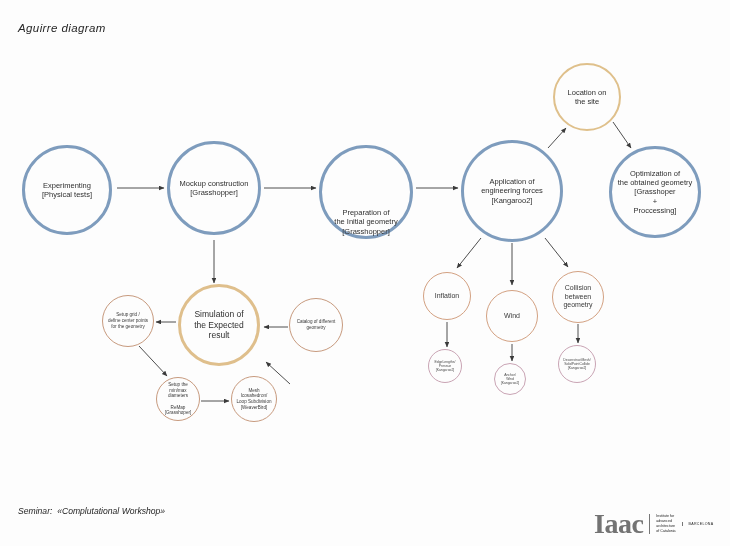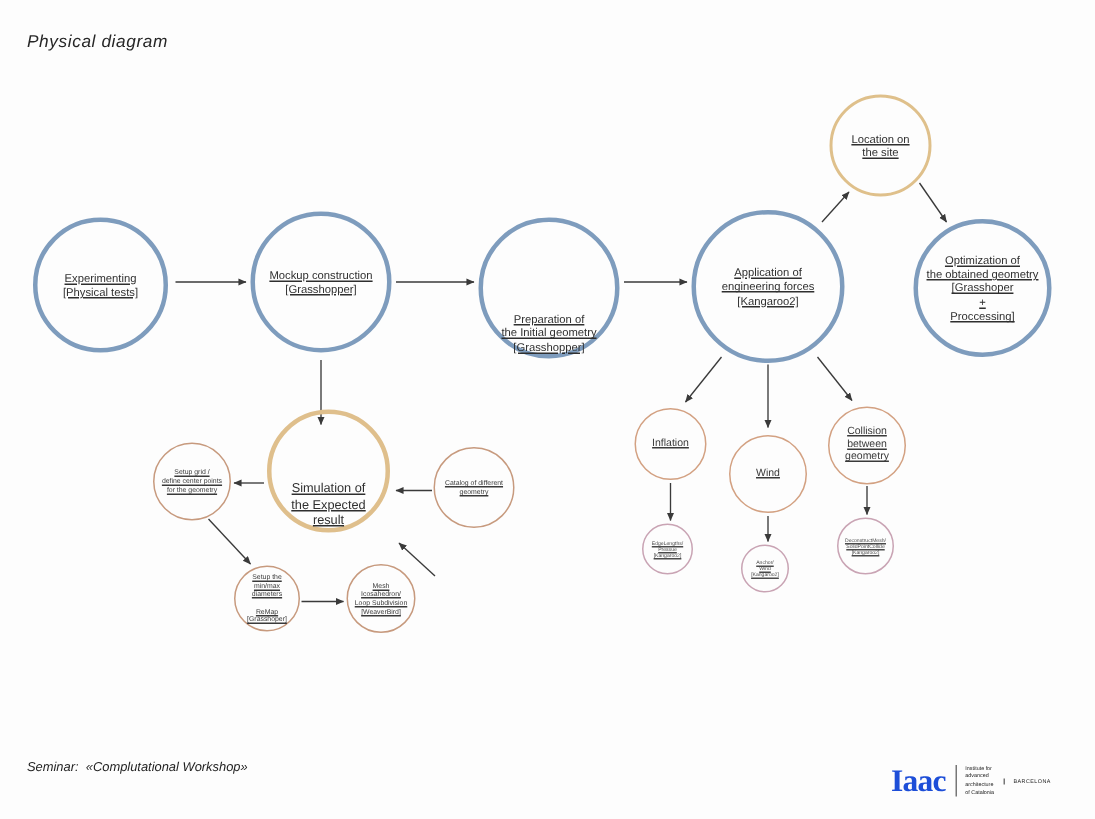--- a/index.html
+++ b/index.html
@@ -29,21 +29,20 @@
     position: absolute;
     box-sizing: border-box;
     border-radius: 50%;
     display: flex;
     align-items: center;
     justify-content: center;
     text-align: center;
     line-height: 1.25;
     background: transparent;
     z-index: 2;
-    text-decoration: underline;
   }
   .node .label {
     display: block;
     padding: 0 4px;
     white-space: pre-line;
   }
   .lvl-main {
     border: 3px solid #7e9cbd;
     font-size: 7.5px;
     color: #2f2f2f;
@@ -99,23 +98,23 @@
     position: absolute;
     left: 594px;
     top: 510px;
     display: flex;
     align-items: center;
     z-index: 3;
   }
   #logo-mark {
     font-family: "Liberation Serif", serif;
     font-weight: bold;
-    font-size: 21px;
+    font-size: 28px;
     letter-spacing: -0.5px;
-    color: #1d4ed8;
+    color: #737373;
     line-height: 1;
     text-align: right;
   }
   #logo-sub {
     border-left: 1px solid #777;
     margin-left: 6px;
     padding-left: 6px;
     font-size: 3.6px;
     line-height: 1.45;
     color: #222;
@@ -128,21 +127,21 @@
     font-size: 3.6px;
     letter-spacing: 0.3px;
     color: #222;
   }
 </style>
 </head>
 <body>
 
 <div id="page">
 
-  <div id="title">Physical  diagram</div>
+  <div id="title">Aguirre  diagram</div>
 
   <svg id="svg-layer" viewBox="0 0 730 546">
     <defs>
       <marker id="arrowhead" markerWidth="7" markerHeight="7" refX="5.6" refY="2.6" orient="auto">
         <path d="M0,0 L6,2.6 L0,5.2 z" fill="#3a3a3a"></path>
       </marker>
     </defs>
     <g id="arrow-group">
         <line x1="117" y1="188" x2="164" y2="188" stroke="#3a3a3a" stroke-width="0.9" marker-end="url(#arrowhead)"></line>
         <line x1="264" y1="188" x2="316" y2="188" stroke="#3a3a3a" stroke-width="0.9" marker-end="url(#arrowhead)"></line>
@@ -187,21 +186,21 @@
         <span class="label">Optimization of
 the obtained geometry
 [Grasshoper
 +
 Proccessing]</span>
       </div>
       <div class="node lvl-site" style="left: 553px; top: 63px; width: 68px; height: 68px;">
         <span class="label">Location on
 the site</span>
       </div>
-      <div class="node lvl-sim" style="left: 178px; top: 273px; width: 82px; height: 82px; align-items: flex-end;">
+      <div class="node lvl-sim" style="left: 178px; top: 284px; width: 82px; height: 82px;">
         <span class="label">Simulation of
 the Expected result</span>
       </div>
       <div class="node lvl-orange-sm" style="left: 102px; top: 295px; width: 52px; height: 52px;">
         <span class="label">Setup grid /
 define center points
 for the geometry</span>
       </div>
       <div class="node lvl-orange-sm" style="left: 289px; top: 298px; width: 54px; height: 54px;">
         <span class="label">Catalog of different

